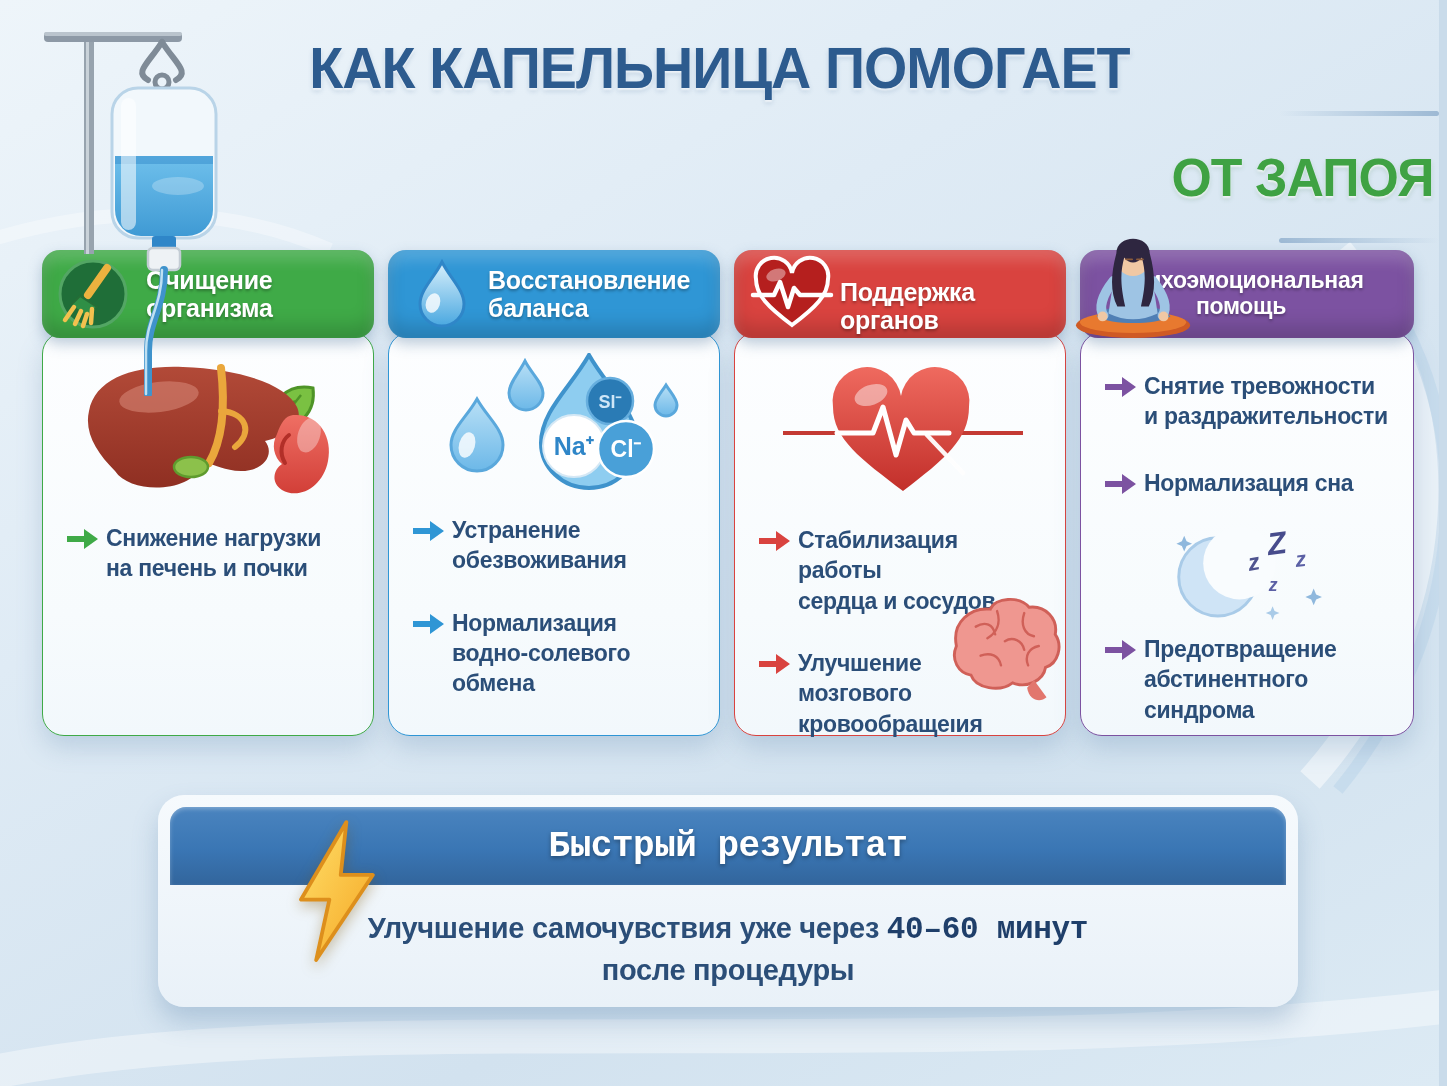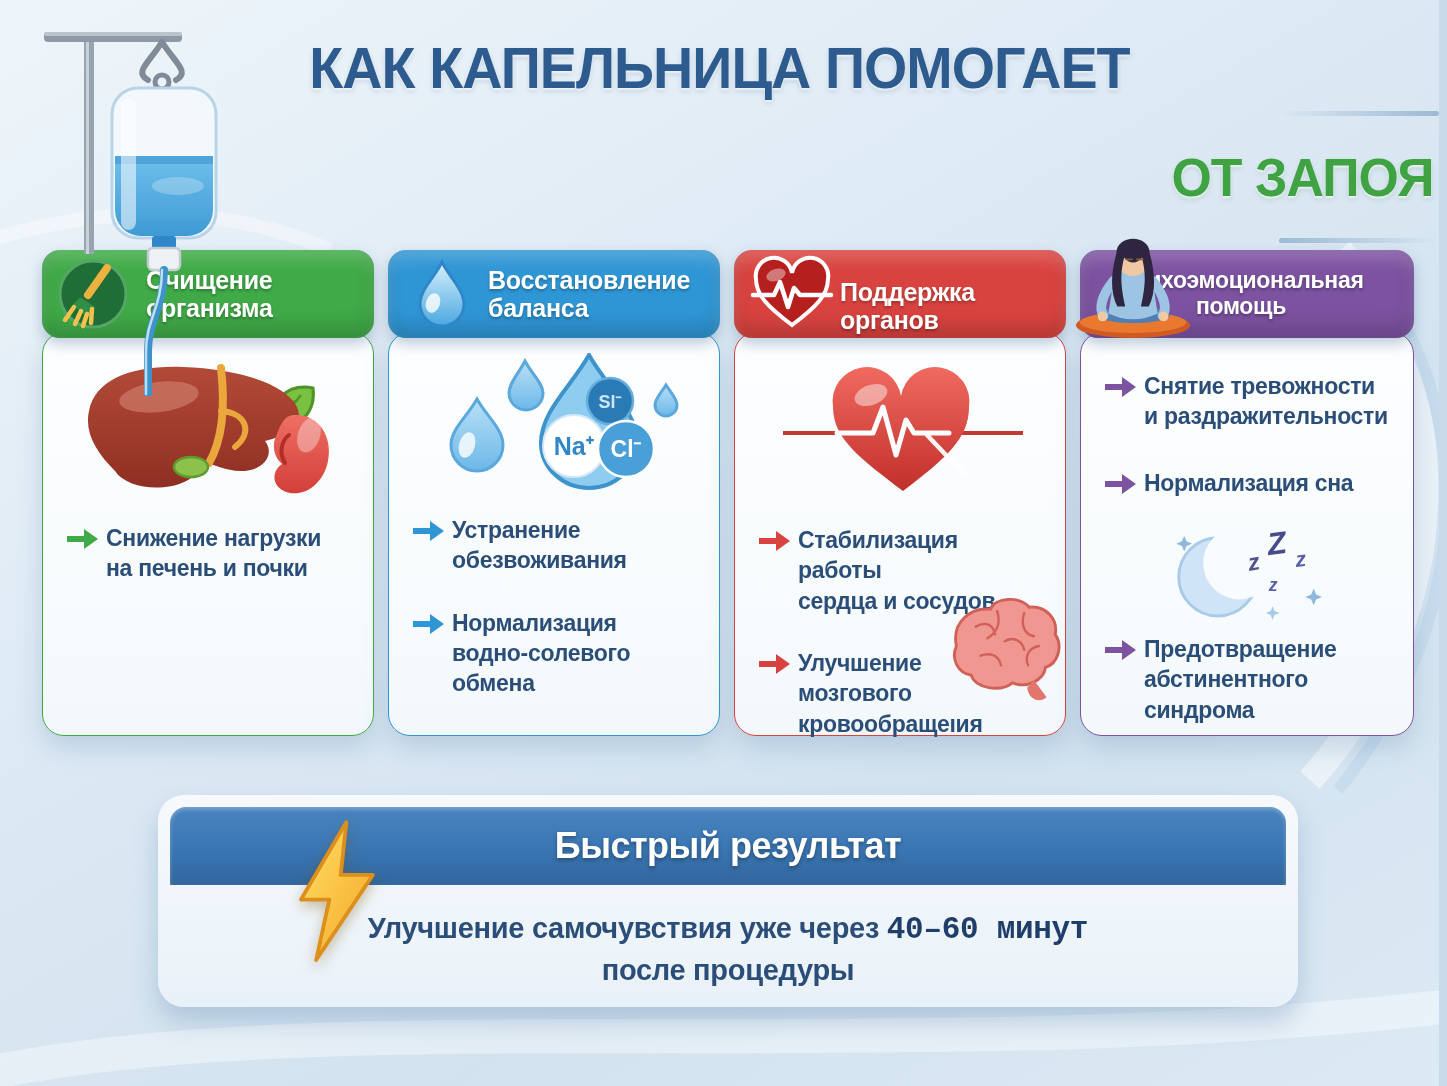--- a/index.html
+++ b/index.html
@@ -75,20 +75,21 @@
   .banner{
     position:absolute;left:158px;top:795px;width:1140px;height:212px;z-index:2;
     background:linear-gradient(180deg,#f6fafd 0%,#e9f1f8 100%);
     border-radius:26px;box-shadow:0 14px 26px rgba(90,130,170,.32);
   }
   .banner-bar{
     margin:12px 12px 0;height:78px;border-radius:16px 16px 0 0;
     background:linear-gradient(180deg,#4a84bf 0%,#3a76b4 55%,#32659c 100%);
     display:flex;align-items:center;justify-content:center;
     box-shadow:inset 0 2px 4px rgba(255,255,255,.3);
+    font-family:Liberation Mono, monospace;
   }
   .banner-title{
     color:#fff;font-size:36px;font-weight:bold;letter-spacing:-.5px;
     text-shadow:0 2px 4px rgba(0,0,0,.35);
   }
   .banner-body{
     margin-top:24px;text-align:center;color:#2b4e78;
     font-size:29px;font-weight:bold;letter-spacing:-.3px;line-height:1.35;
   }
   .banner-bold{font-size:31px;color:#1f3f6a;font-family:Liberation Mono, monospace;}

